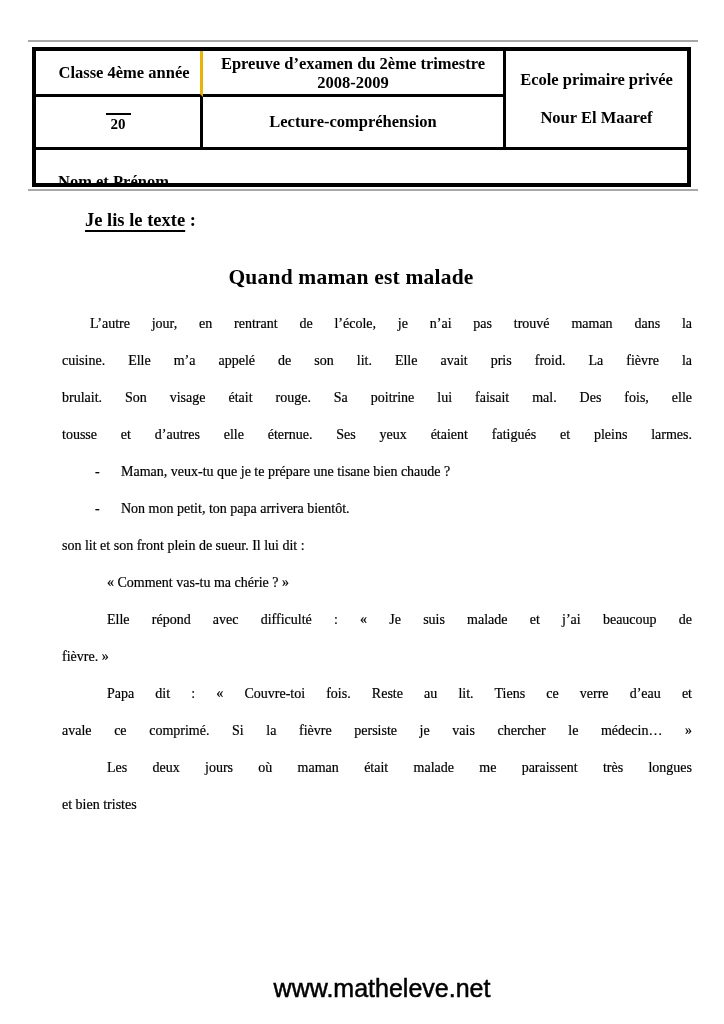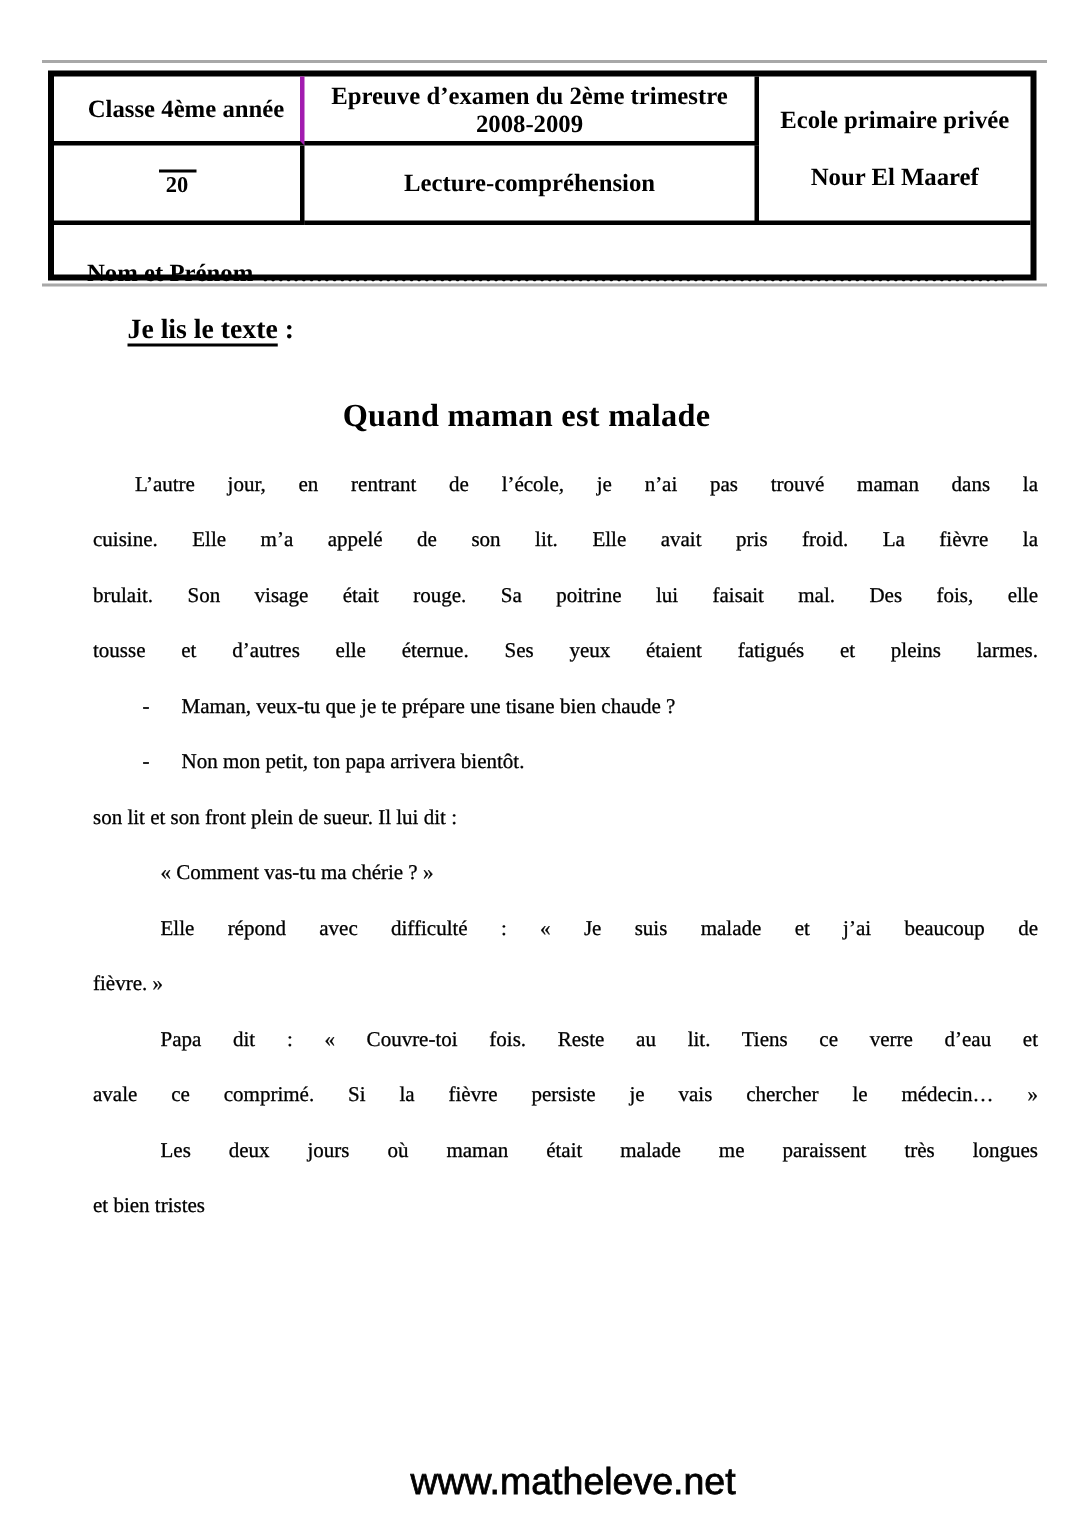--- a/index.html
+++ b/index.html
@@ -19,21 +19,21 @@
   
   .header-table {
     position: absolute; left: 32px; top: 47px; width: 659px;
     border: 4px solid #000; background: #fff;
     display: grid;
     grid-template-columns: 167px 1fr 181px;
     grid-template-rows: 46px 53px 33px;
     font-weight: bold; font-size: 16.5px;
   }
   .cell { display: flex; align-items: center; justify-content: center; text-align: center; }
-  .c-class   { grid-row: 1; grid-column: 1; border-right: 3px solid #a21caf; border-bottom: 3px solid #000; padding-left: 12px; }
+  .c-class   { grid-row: 1; grid-column: 1; border-right: 3px solid #eab308; border-bottom: 3px solid #000; padding-left: 12px; }
   .c-exam    { grid-row: 1; grid-column: 2; border-right: 3px solid #000; border-bottom: 3px solid #000;
                flex-direction: column; line-height: 19px; }
   .c-school  { grid-row: 1 / 3; grid-column: 3; border-bottom: 3px solid #000;
                flex-direction: column; justify-content: space-evenly; }
   .c-score   { grid-row: 2; grid-column: 1; border-right: 3px solid #000; border-bottom: 3px solid #000; }
   .c-subject { grid-row: 2; grid-column: 2; border-right: 3px solid #000; border-bottom: 3px solid #000; }
   .c-name    { grid-row: 3; grid-column: 1 / 4; justify-content: flex-start; text-align: left;
                padding: 12px 18px 0 22px; margin-top: 18px; }
   .score-denominator {
     display: inline-block; border-top: 2.5px solid #000;

